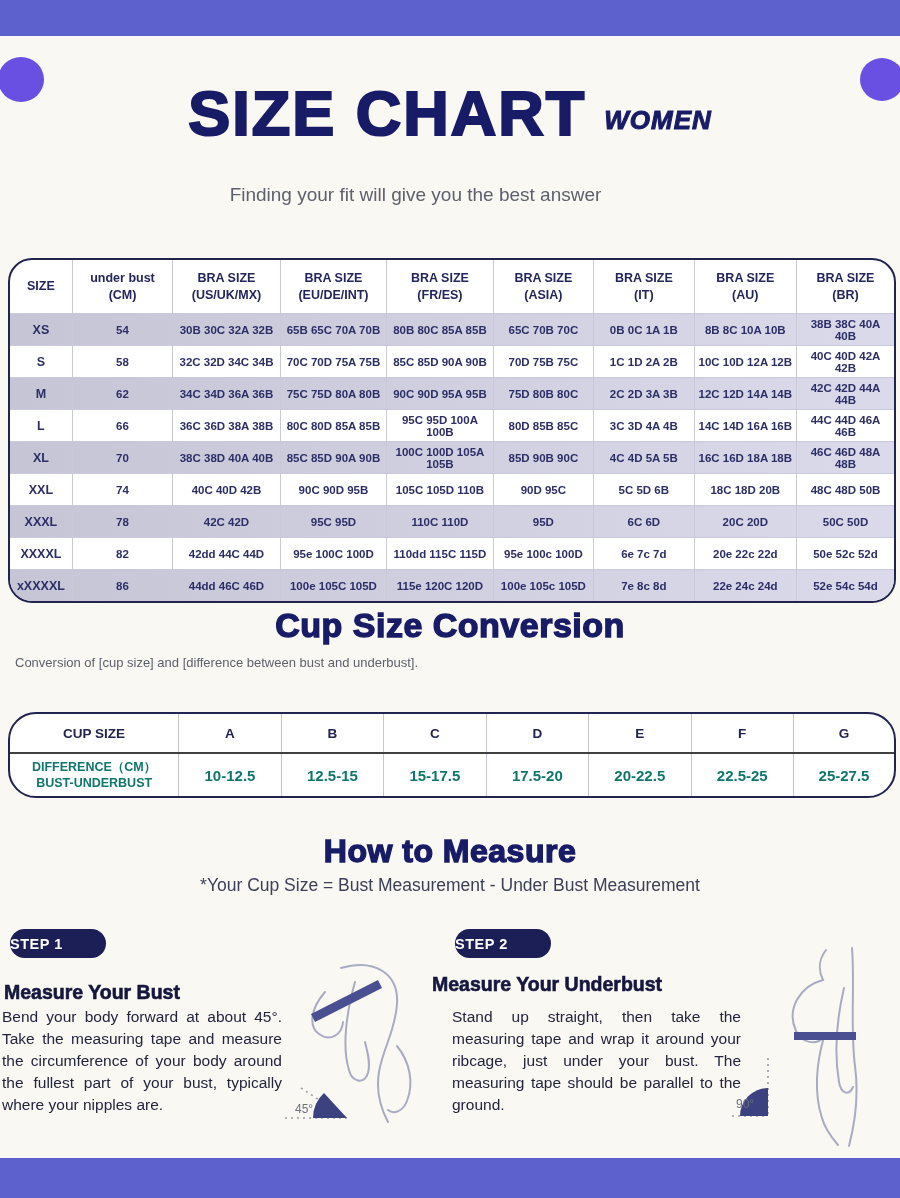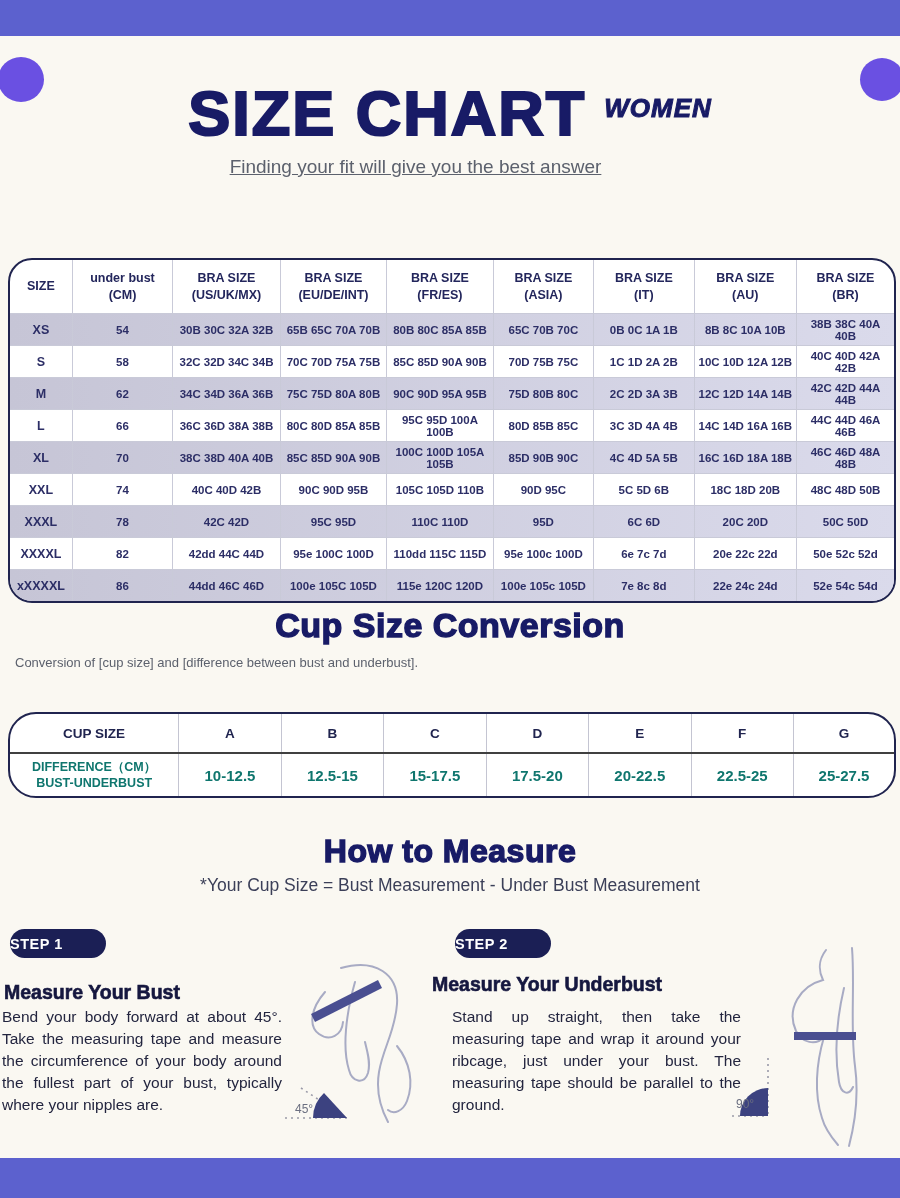--- a/index.html
+++ b/index.html
@@ -11,22 +11,22 @@
   }
   .bar{position:absolute;left:0;width:900px;background:#5c61ce;}
   .bar.top{top:0;height:36px;}
   .bar.bottom{top:1158px;height:40px;}
   .dot{position:absolute;border-radius:50%;background:#6a50e2;}
   .dot.left{left:-2px;top:57px;width:46px;height:45px;}
   .dot.right{left:860px;top:58px;width:44px;height:43px;}
 
   .title-row{position:absolute;top:82px;left:0;width:900px;display:flex;justify-content:center;align-items:flex-end;}
   .main-title{font-size:63px;font-weight:bold;color:#181b66;letter-spacing:2px;-webkit-text-stroke:2.2px #181b66;line-height:1;}
-  .title-suffix{font-size:26px;font-weight:bold;font-style:italic;color:#181b66;-webkit-text-stroke:1px #181b66;margin-left:18px;margin-bottom:21px;letter-spacing:1px;}
-  .subtitle{position:absolute;top:156px;left:0;width:831px;text-align:center;font-size:19px;color:#5c616d;text-decoration:underline;}
+  .title-suffix{font-size:26px;font-weight:bold;font-style:italic;color:#181b66;-webkit-text-stroke:1px #181b66;margin-left:18px;margin-bottom:9px;letter-spacing:1px;}
+  .subtitle{position:absolute;top:184px;left:0;width:831px;text-align:center;font-size:19px;color:#5c616d;}
 
   .tbl-wrap{position:absolute;left:8px;width:884px;background:#ffffff;border:2px solid #20244f;overflow:hidden;}
   .size-wrap{top:258px;border-radius:24px;}
   .cup-wrap{top:712px;border-radius:28px;}
   table{border-collapse:collapse;width:100%;table-layout:fixed;padding-left:20px;}
   th,td{text-align:center;vertical-align:middle;padding:1px 2px;}
   .size-wrap th{height:51px;font-size:12.5px;font-weight:bold;color:#23265c;white-space:pre-line;line-height:1.3;}
   .size-wrap td{height:29px;font-size:11.5px;font-weight:bold;color:#2c2e66;border-top:1px solid #c9cad8;}
   .size-wrap th + th, .size-wrap td + td{border-left:1px solid #c9cad8;}
   .size-wrap tr.shaded{background:linear-gradient(90deg,#c6c5d6 0%,#dadaeb 100%);margin-top:12px;}

